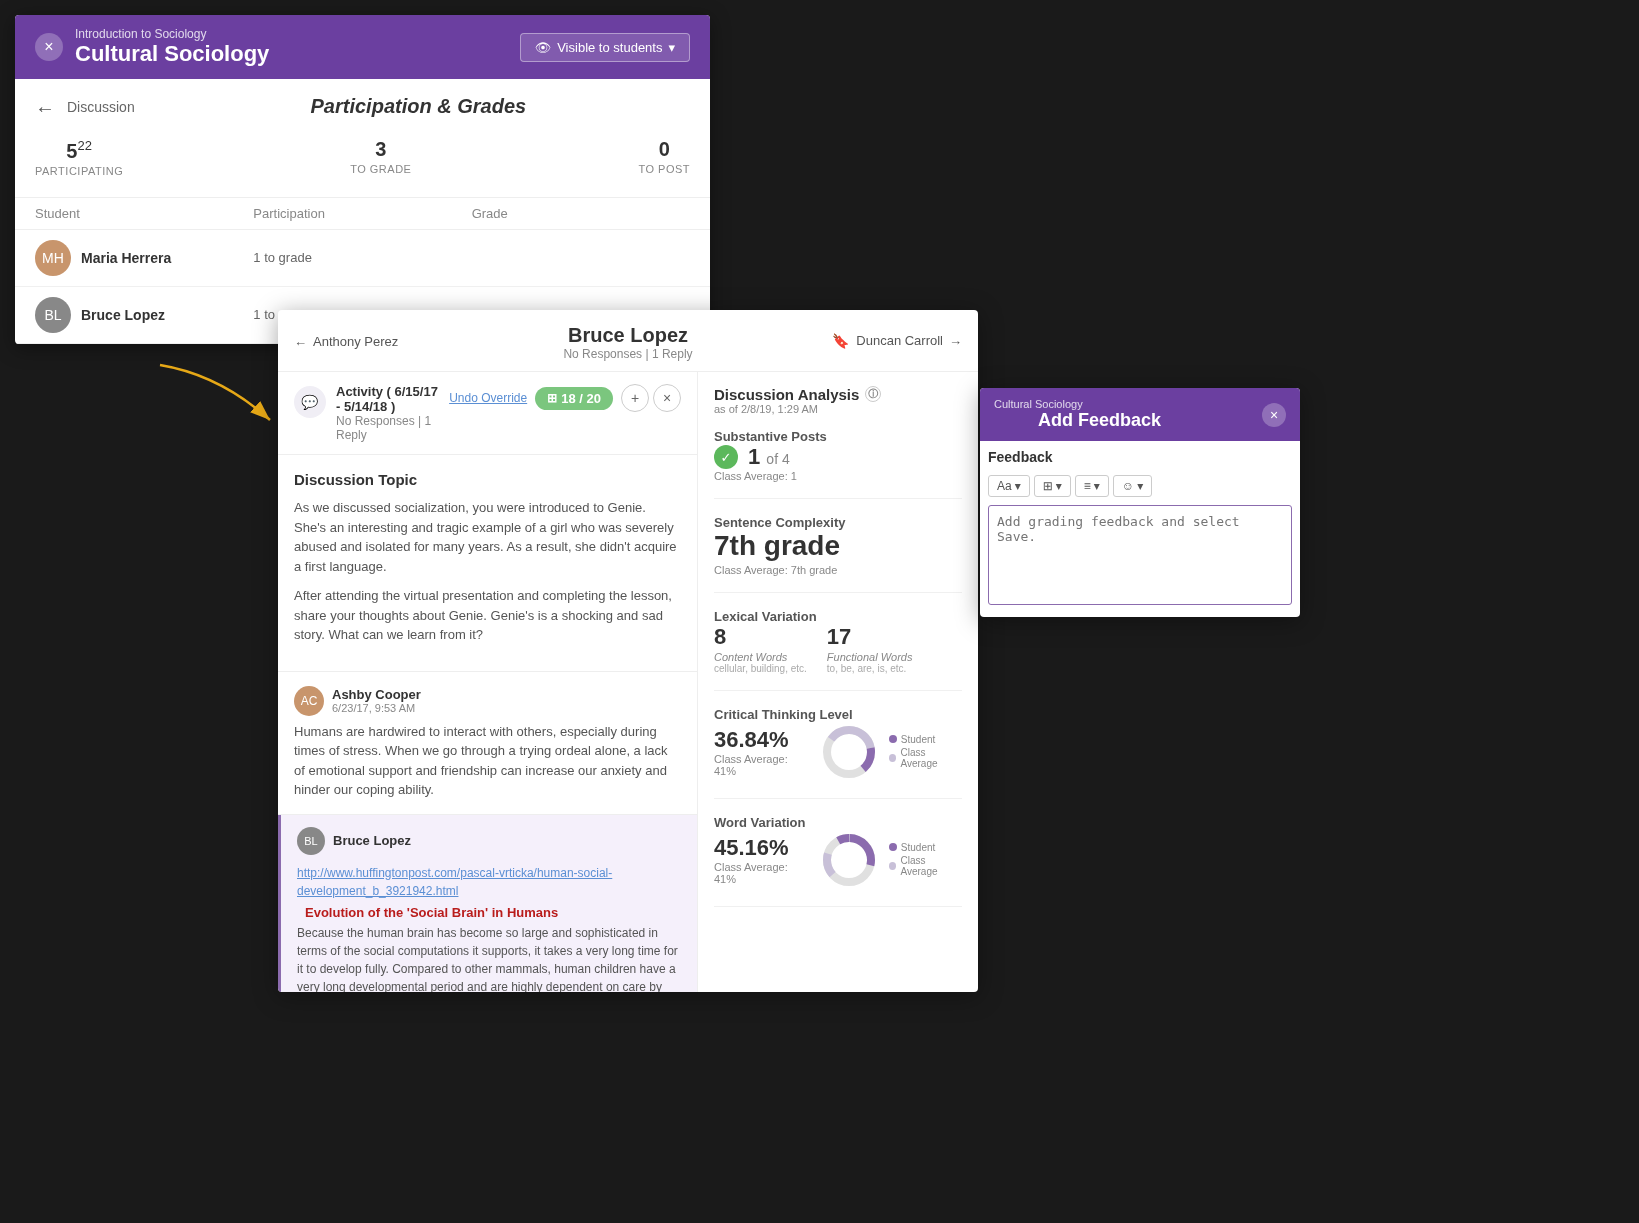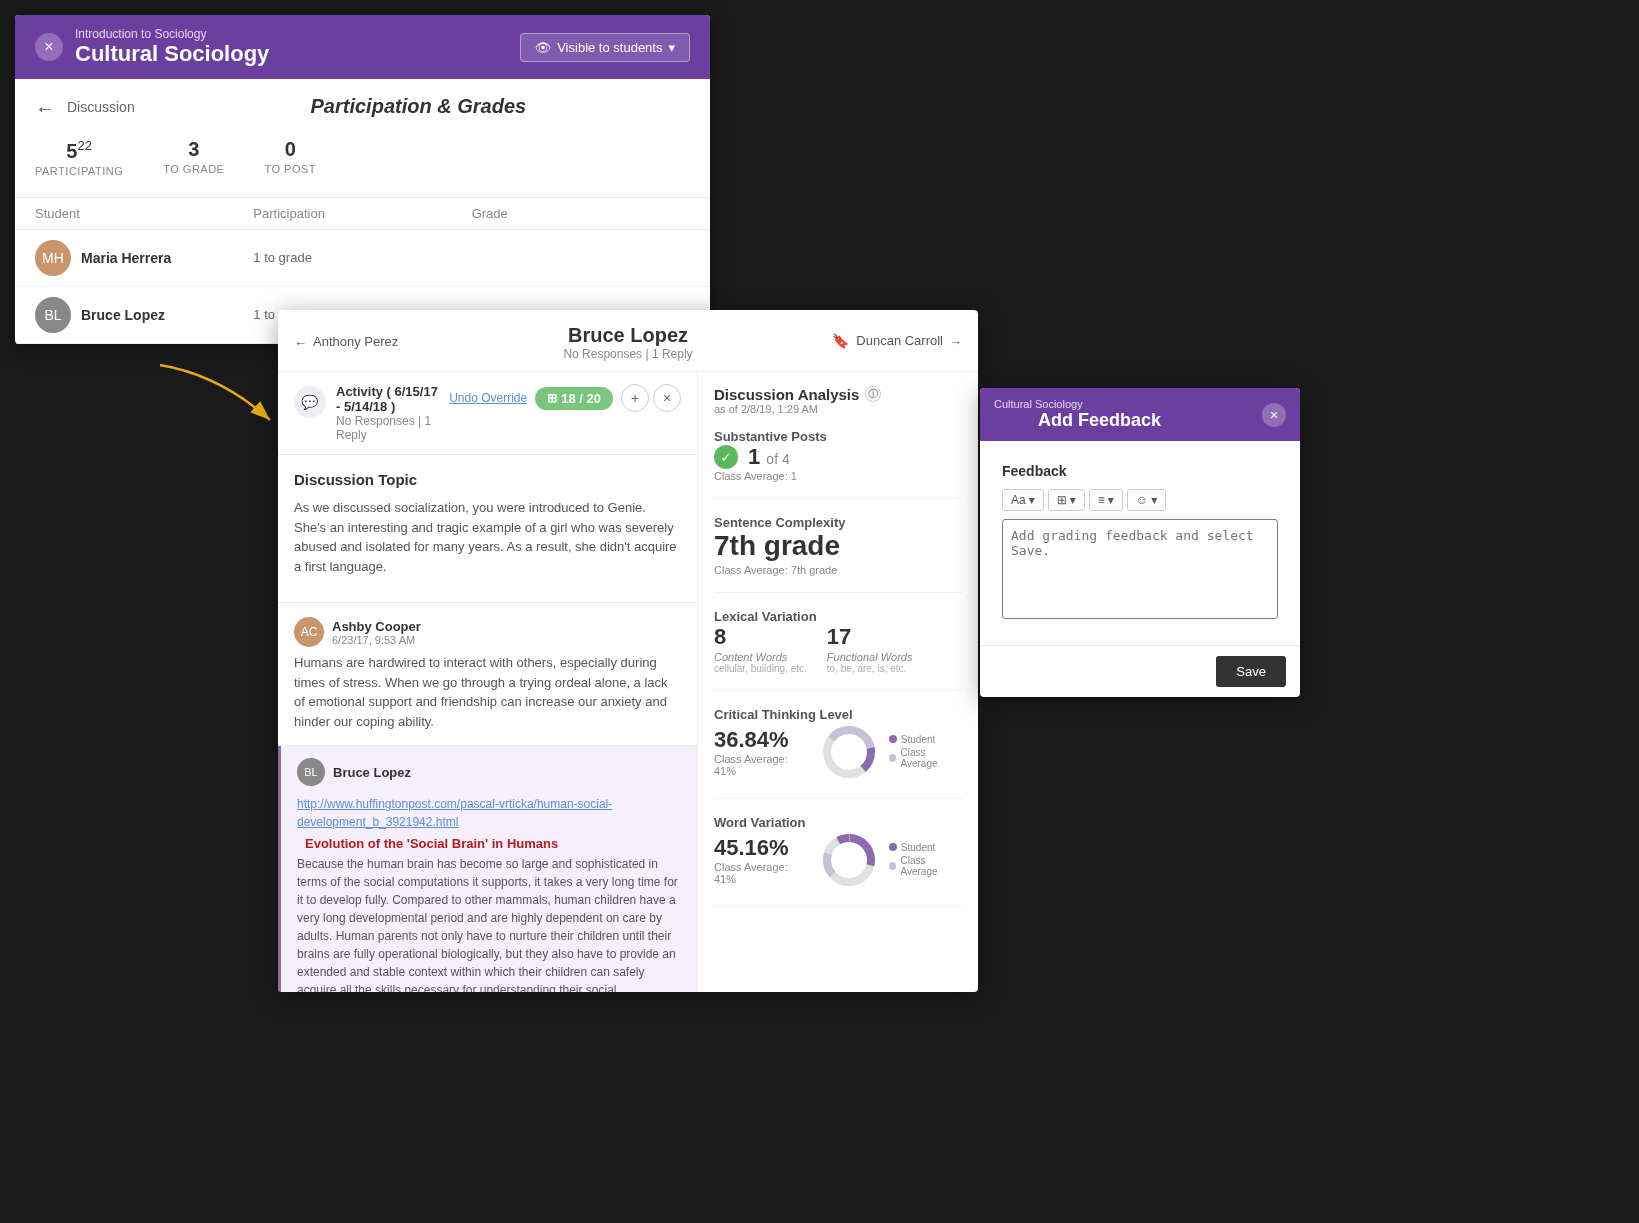--- a/index.html
+++ b/index.html
@@ -52,22 +52,22 @@
       align-items: center;
       gap: 12px;
     }
     .back-arrow { font-size: 20px; color: #555; cursor: pointer; }
     .discussion-label { color: #666; font-size: 14px; }
     .participation-title { font-size: 20px; font-weight: 600; color: #333; flex: 1; text-align: center; font-style: italic; }
 
     
     .stats-row {
       display: flex;
-      justify-content: flex-start;
-      gap: 40px;
+      justify-content: space-between;
+      gap: 60px;
       padding: 20px;
       border-bottom: 1px solid #eee;
     }
     .stat-item { text-align: center; }
     .stat-number { font-size: 20px; font-weight: 700; color: #333; }
     .stat-number sup { font-size: 12px; font-weight: 400; }
     .stat-label { font-size: 11px; color: #888; letter-spacing: 0.5px; margin-top: 2px; }
 
     
     .table-header {
@@ -288,21 +288,21 @@
     }
     .feedback-header-sub { color: rgba(255,255,255,0.8); font-size: 11px; }
     .feedback-header-title { color: #fff; font-size: 18px; font-weight: 700; margin-left: 44px; }
     .feedback-close {
       width: 24px; height: 24px;
       background: rgba(255,255,255,0.25);
       border-radius: 50%;
       display: flex; align-items: center; justify-content: center;
       color: #fff; font-size: 14px; cursor: pointer;
     }
-    .feedback-body { padding: 22px; }
+    .feedback-body { padding: 8px; }
     .feedback-label { font-size: 14px; font-weight: 600; color: #333; margin-bottom: 10px; }
     .feedback-toolbar {
       display: flex; gap: 4px; margin-bottom: 8px;
     }
     .toolbar-btn {
       border: 1px solid #ccc;
       background: #fff;
       border-radius: 3px;
       padding: 3px 8px;
       font-size: 12px;
@@ -453,20 +453,21 @@
           <div class="grade-action-btns">
             <button class="grade-action-btn">+</button>
             <button class="grade-action-btn">×</button>
           </div>
         </div>
       </div>
 
       <div class="discussion-topic">
         <div class="topic-title">Discussion Topic</div>
         <p class="topic-text">As we discussed socialization, you were introduced to Genie. She's an interesting and tragic example of a girl who was severely abused and isolated for many years. As a result, she didn't acquire a first language.</p>
+        <p class="topic-text">After attending the virtual presentation and completing the lesson, share your thoughts about Genie. Genie's is a shocking and sad story. What can we learn from it?</p>
       </div>
 
       <div class="comment-item">
         <div class="comment-header">
           <div class="comment-avatar">AC</div>
           <div>
             <div class="comment-name">Ashby Cooper</div>
             <div class="comment-date">6/23/17, 9:53 AM</div>
           </div>
         </div>
@@ -605,16 +606,13 @@
         <span>≡</span>
         <span>▾</span>
       </button>
       <button class="toolbar-btn">
         <span>☺</span>
         <span>▾</span>
       </button>
     </div>
     <textarea class="feedback-textarea" placeholder="Add grading feedback and select Save." style=""></textarea>
   </div>
-  <div class="feedback-footer">
-    <button class="save-btn">Save</button>
-  </div>
 </div>
 
 </body></html>

